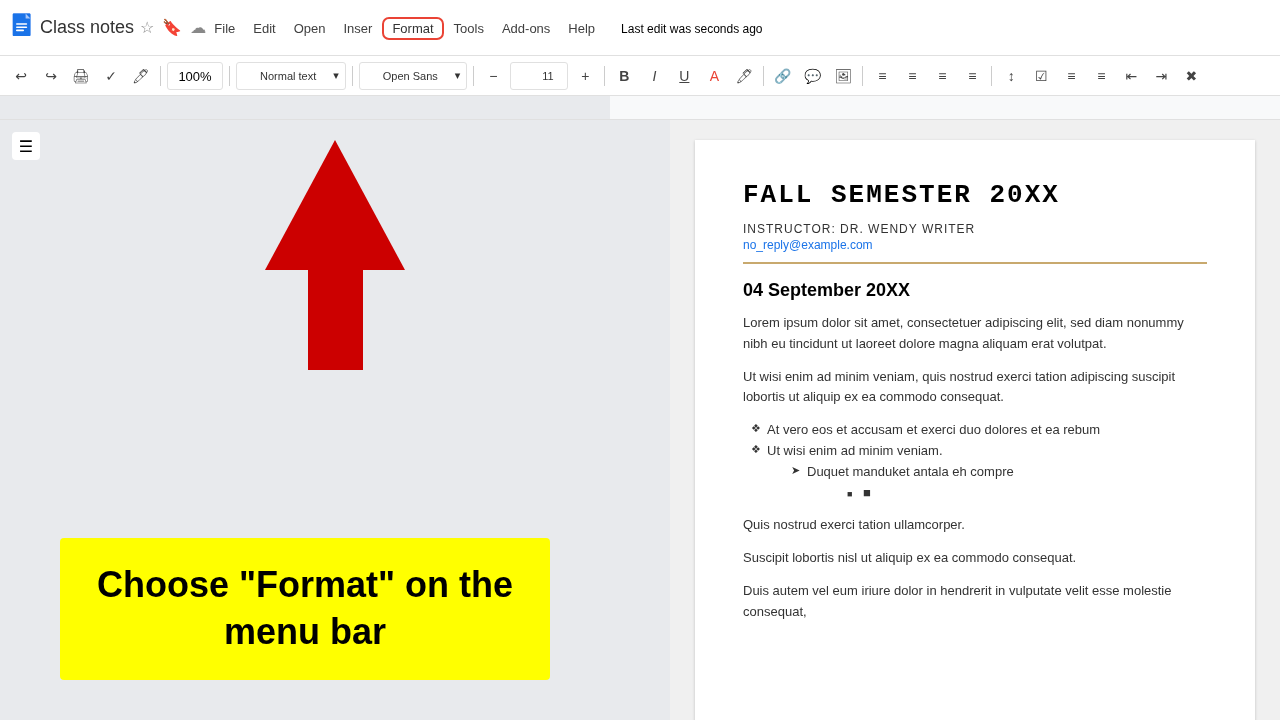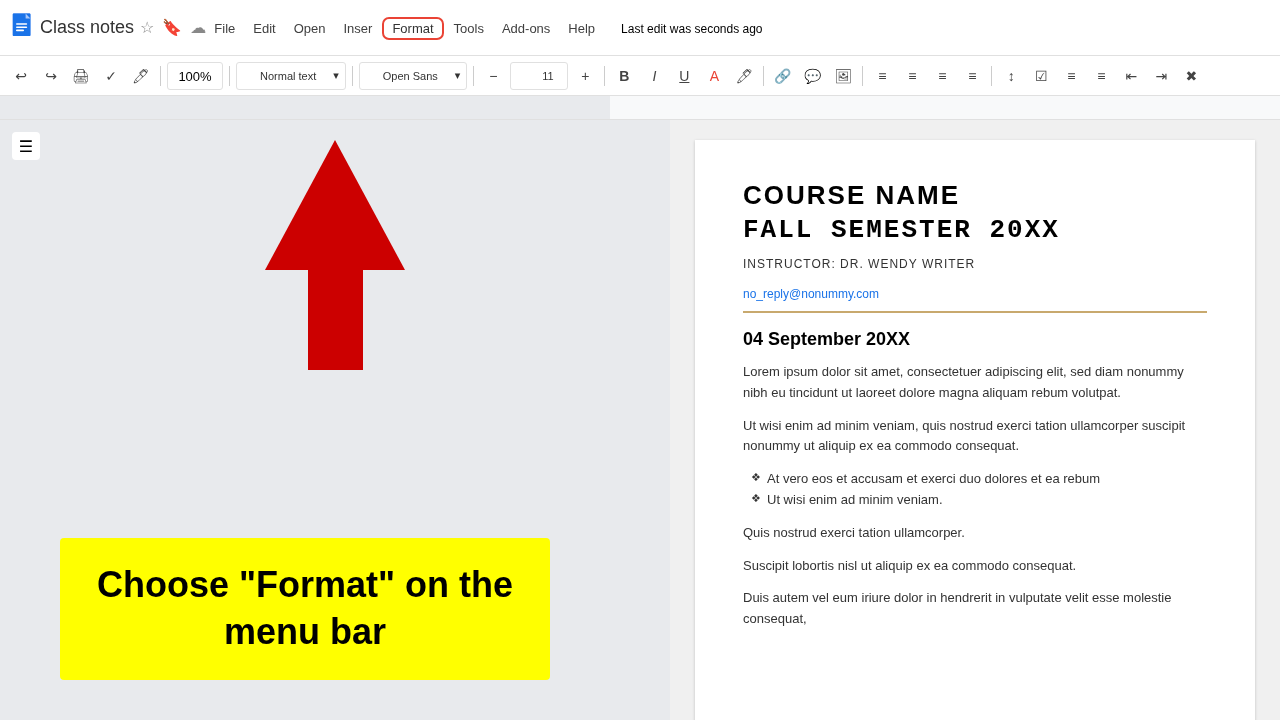--- a/index.html
+++ b/index.html
@@ -220,21 +220,21 @@
       font-size: 26px;
       font-weight: bold;
       letter-spacing: 2px;
       font-family: Liberation Mono, monospace;
       margin-bottom: 12px;
     }
     #instructor {
       font-size: 12px;
       letter-spacing: 1px;
       color: #333;
-      margin-bottom: 16px;
+      margin-bottom: 2px;
     }
     #email {
       font-size: 12px;
       color: #1a73e8;
       margin-bottom: 10px;
     }
     #divider {
       border: none;
       border-top: 2px solid #c8a96e;
       margin-bottom: 16px;
@@ -426,32 +426,41 @@
       <div id="arrow-shaft"></div>
     </div>
 
     <div id="yellow-box">
       <div id="yellow-box-text">Choose "Format" on the menu bar</div>
     </div>
   </div>
 
   <div id="right-panel">
     <div id="document-page">
-      <div id="course-name">COURSE NAME</div>
       <div id="semester">FALL SEMESTER 20XX</div>
       <div id="instructor">INSTRUCTOR: DR. WENDY WRITER</div>
-      <div id="email">no_reply@nonummy.com</div>
+      <div id="email">no_reply@example.com</div>
       <hr id="divider">
       <div id="date-heading">04 September 20XX</div>
-      <p class="doc-para">Lorem ipsum dolor sit amet, consectetuer adipiscing elit, sed diam nonummy nibh eu tincidunt ut laoreet dolore magna aliquam rebum volutpat.</p>
-      <p class="doc-para">Ut wisi enim ad minim veniam, quis nostrud exerci tation ullamcorper suscipit nonummy ut aliquip ex ea commodo consequat.</p>
+      <p class="doc-para">Lorem ipsum dolor sit amet, consectetuer adipiscing elit, sed diam nonummy nibh eu tincidunt ut laoreet dolore magna aliquam erat volutpat.</p>
+      <p class="doc-para">Ut wisi enim ad minim veniam, quis nostrud exerci tation adipiscing suscipit lobortis ut aliquip ex ea commodo consequat.</p>
       <ul class="bullet-list">
         <li>At vero eos et accusam et exerci duo dolores et ea rebum</li>
         <li>
           <span>Ut wisi enim ad minim veniam.</span>
+          <ul class="sub-list">
+            <li>
+              <span>Duquet manduket antala eh compre</span>
+              <ul class="sub-sub-list">
+                <li style="list-style-type:none;">
+                  <span>■</span>
+                </li>
+              </ul>
+            </li>
+          </ul>
         </li>
       </ul>
       <p class="doc-para">Quis nostrud exerci tation ullamcorper.</p>
       <p class="doc-para">Suscipit lobortis nisl ut aliquip ex ea commodo consequat.</p>
       <p class="doc-para">Duis autem vel eum iriure dolor in hendrerit in vulputate velit esse molestie consequat,</p>
     </div>
   </div>
 
 </div>
 

